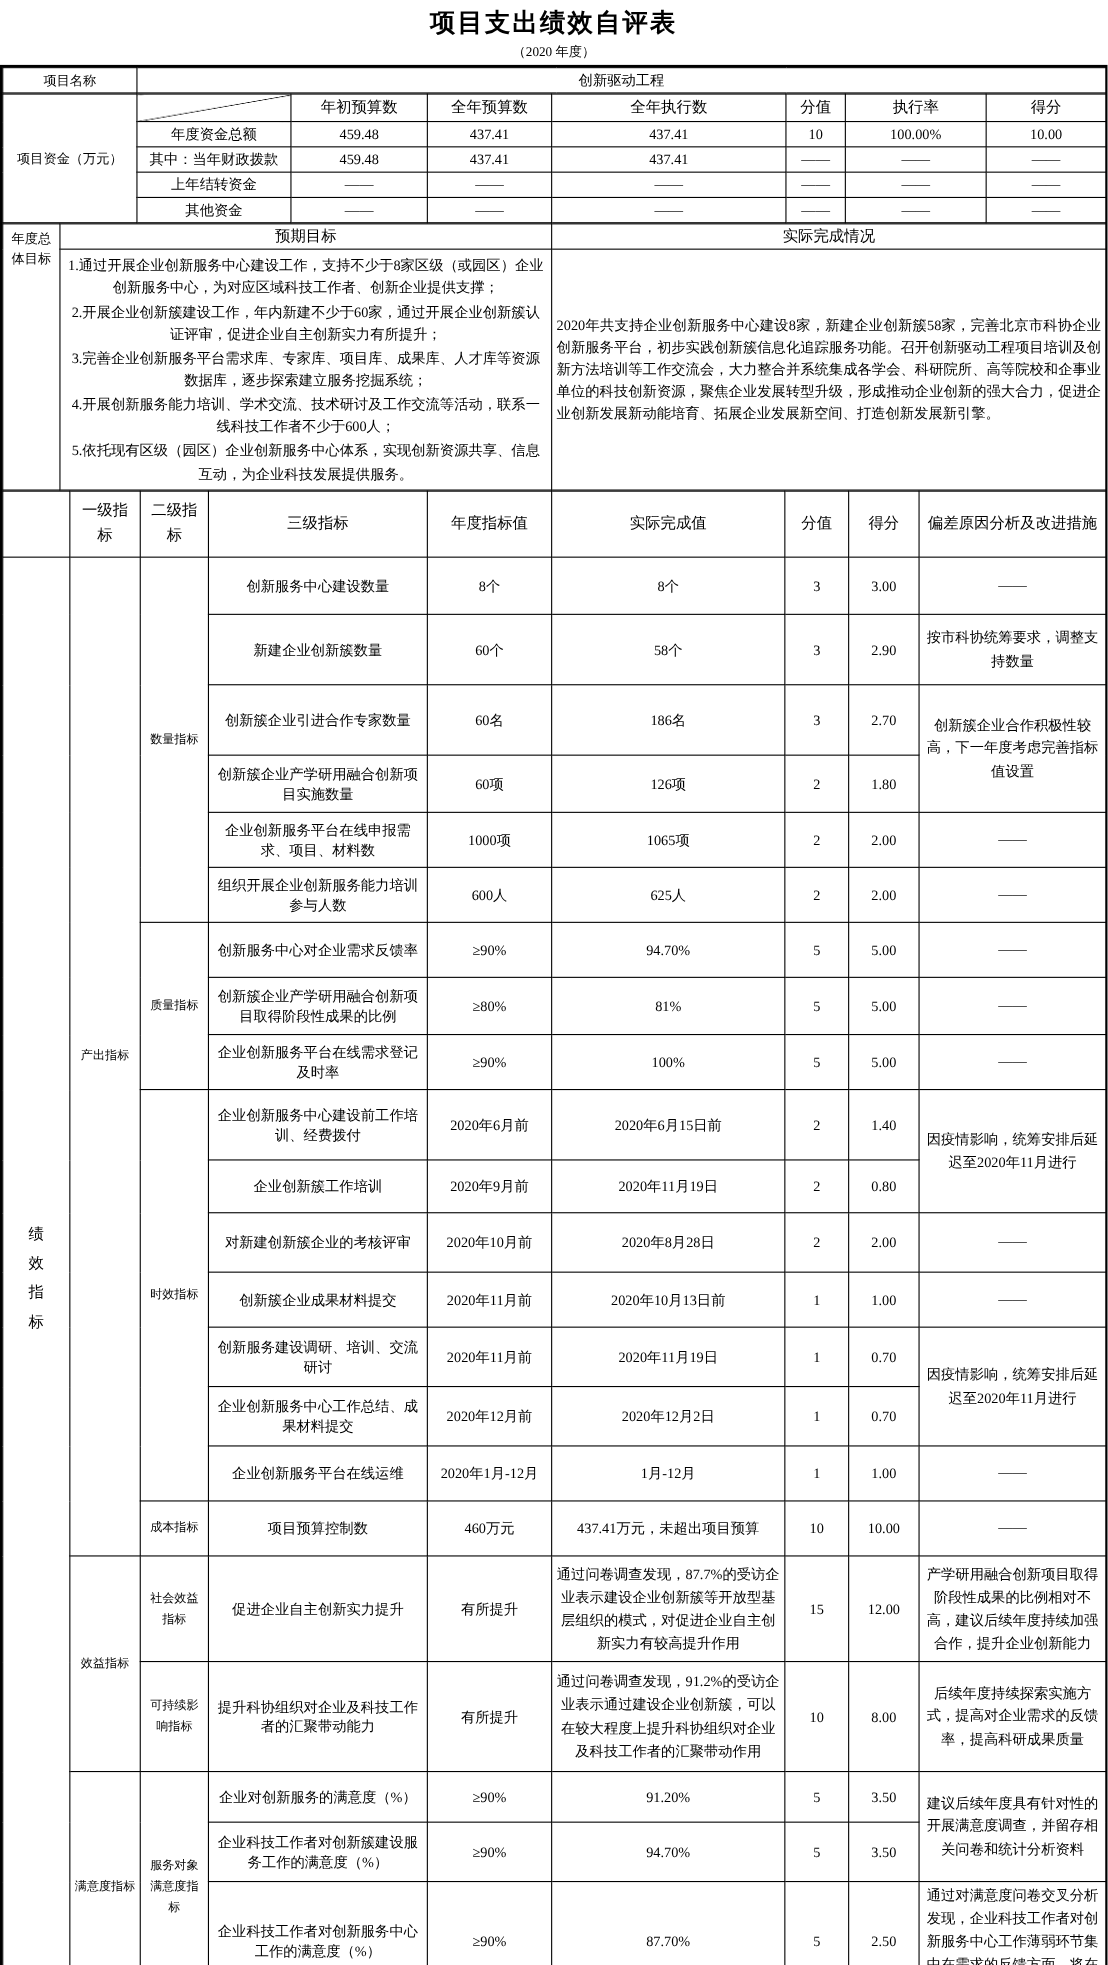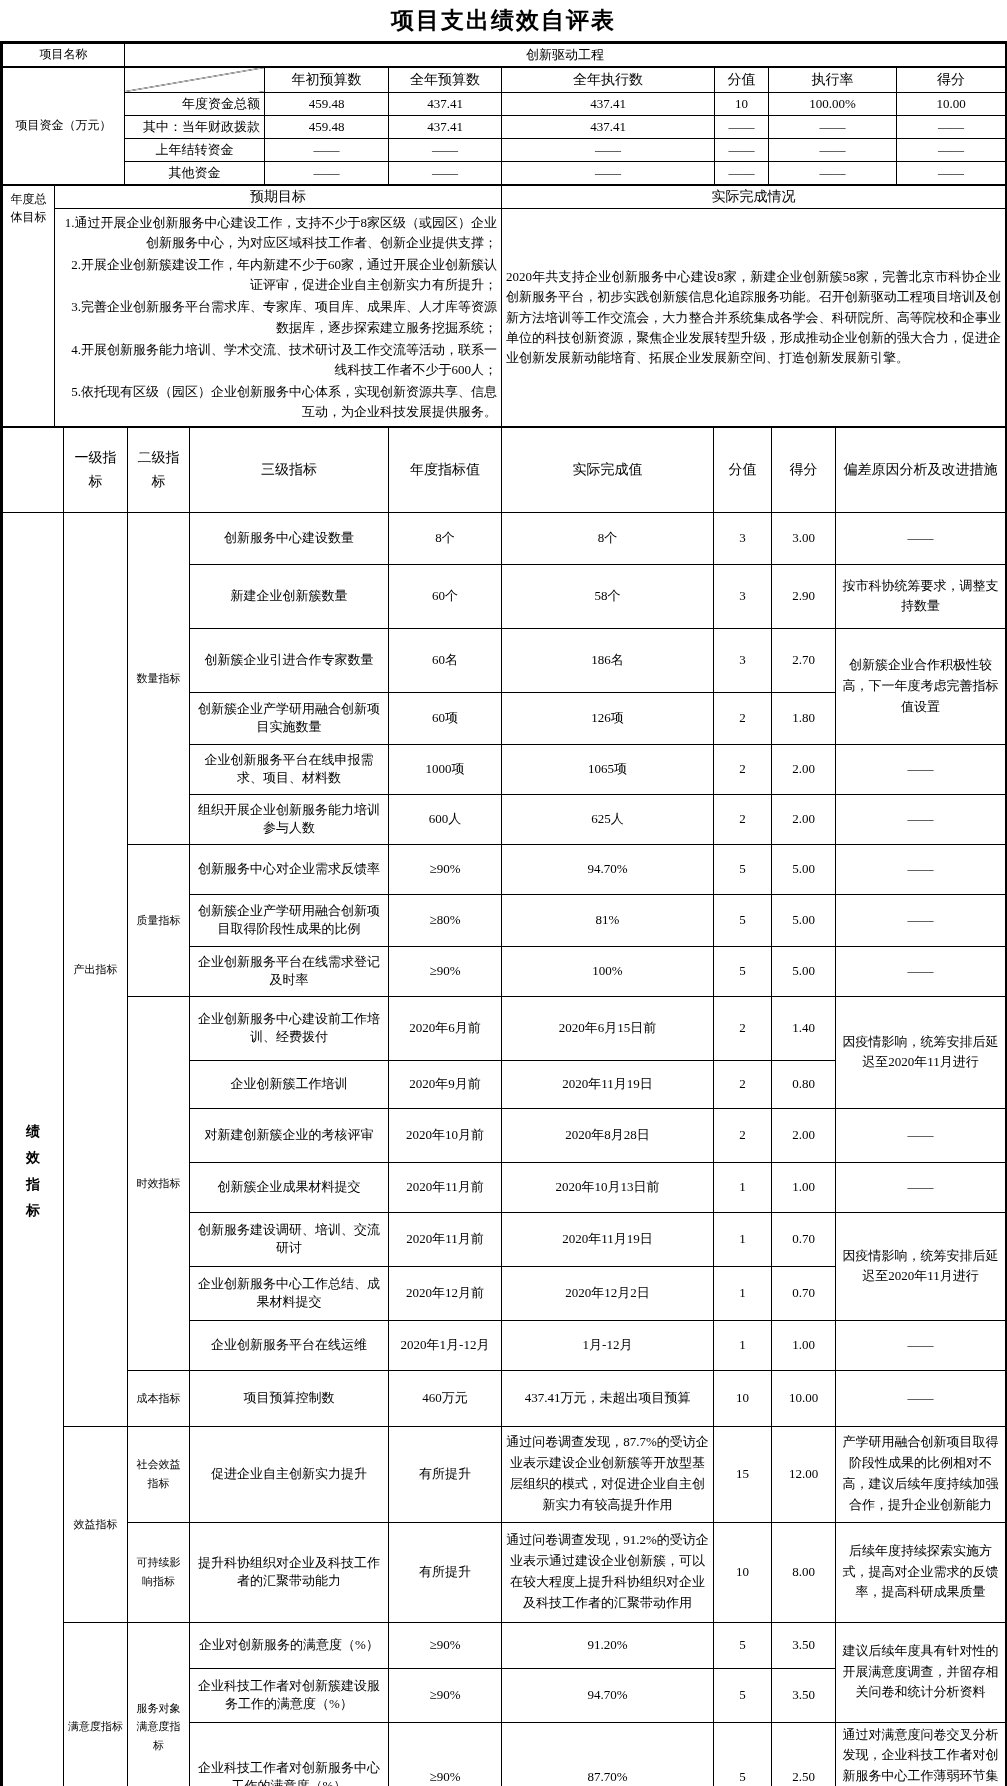--- a/index.html
+++ b/index.html
@@ -6,42 +6,43 @@
     font-family:"Liberation Serif","DejaVu Serif",serif; }
   .page { width:1007px; margin:0 auto; background:#fff; }
   .titleblock { text-align:center; padding-top:6px; }
   .doc-title { font-size:23px; font-weight:bold; letter-spacing:2px; line-height:1.3; }
   .doc-subtitle { font-size:12px; margin-top:4px; line-height:1.2; }
   .sheet { border:2px solid #000; margin-top:5px; }
   table { width:100%; border-collapse:collapse; table-layout:fixed; }
   td { border:1px solid #000; font-size:13px; text-align:center;
        vertical-align:middle; padding:2px 4px; word-break:break-all; }
   .lbl { font-size:12px; }
-  .left { text-align:right; }
+  .left { text-align:center; }
   .just { text-align:justify; }
   .top { vertical-align:top; }
   .goalbody { line-height:1.55; font-size:13px; }
   .goalbody div { margin:2px 0; }
-  .vtext { width:17px; margin:0 auto; line-height:1.9; font-size:14px;font-weight:bold; }
+  .vtext { width:17px; margin:0 auto; line-height:1.9; font-size:14px; }
   .wrapcell { font-size:11px; line-height:1.7; padding:2px 4px; }
-  .wrapcell .inner { max-width:56px; margin:16px auto; }
+  .wrapcell .inner { max-width:56px; margin:4px auto; }
   .diag { background:linear-gradient(to bottom right,
           transparent calc(50% - 0.6px), #000 50%, transparent calc(50% + 0.6px)); }
   .hdr { font-size:14px; }
   .num { font-size:13px; }
   .devcell { font-size:13px; line-height:1.6; }
   .longtext { font-size:13px; line-height:1.6; }
 </style>
 </head>
 <body>
 
 <div class="page">
 
   <div class="titleblock">
     <div class="doc-title">项目支出绩效自评表</div>
+    <div class="doc-subtitle">（2020 年度）</div>
   </div>
 
   <div class="sheet">
 
     <table>
       <colgroup>
           <col style="width:122px">
           <col style="width:381px">
           <col style="width:209px">
           <col style="width:291px">

